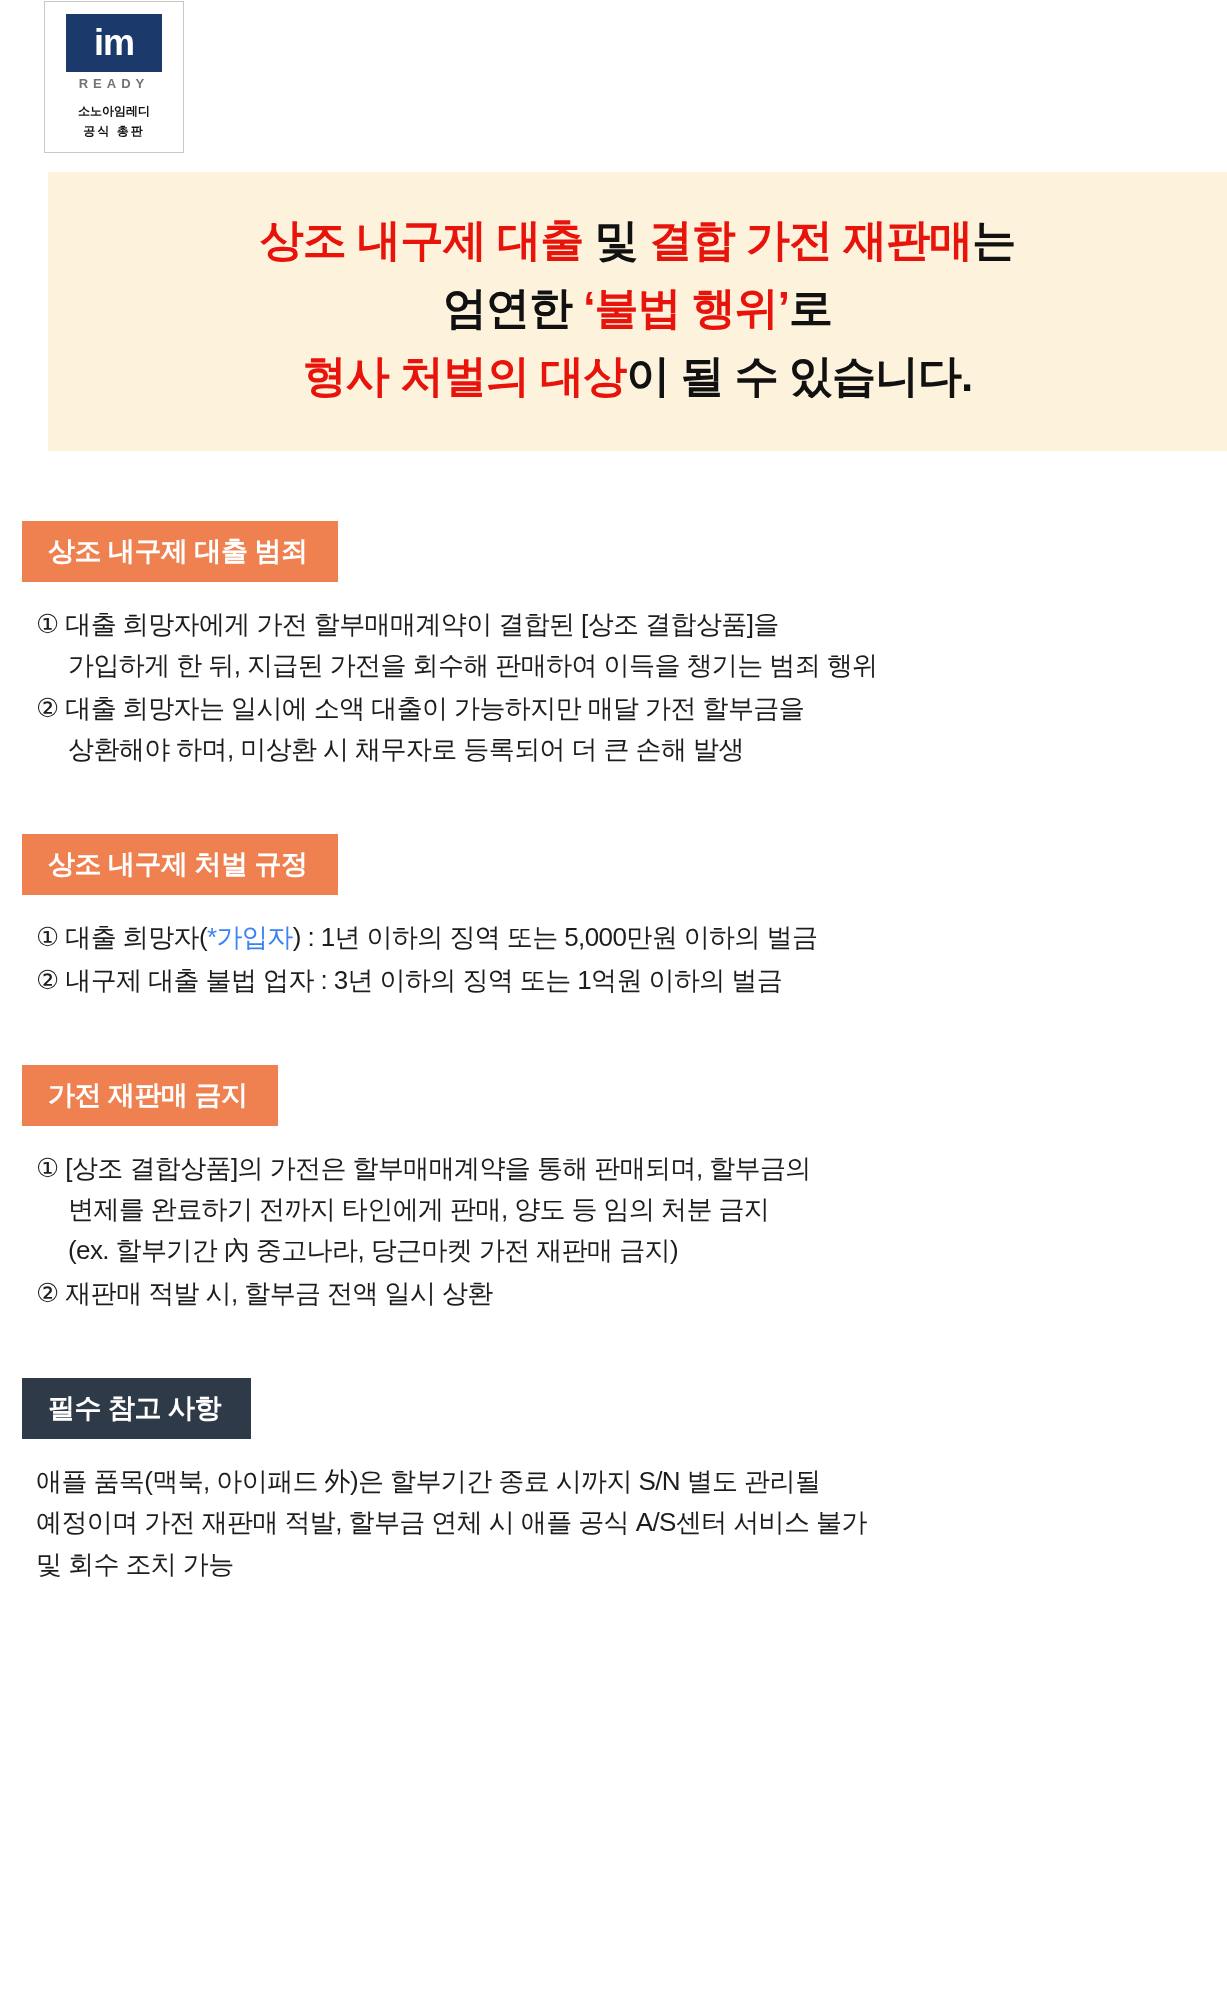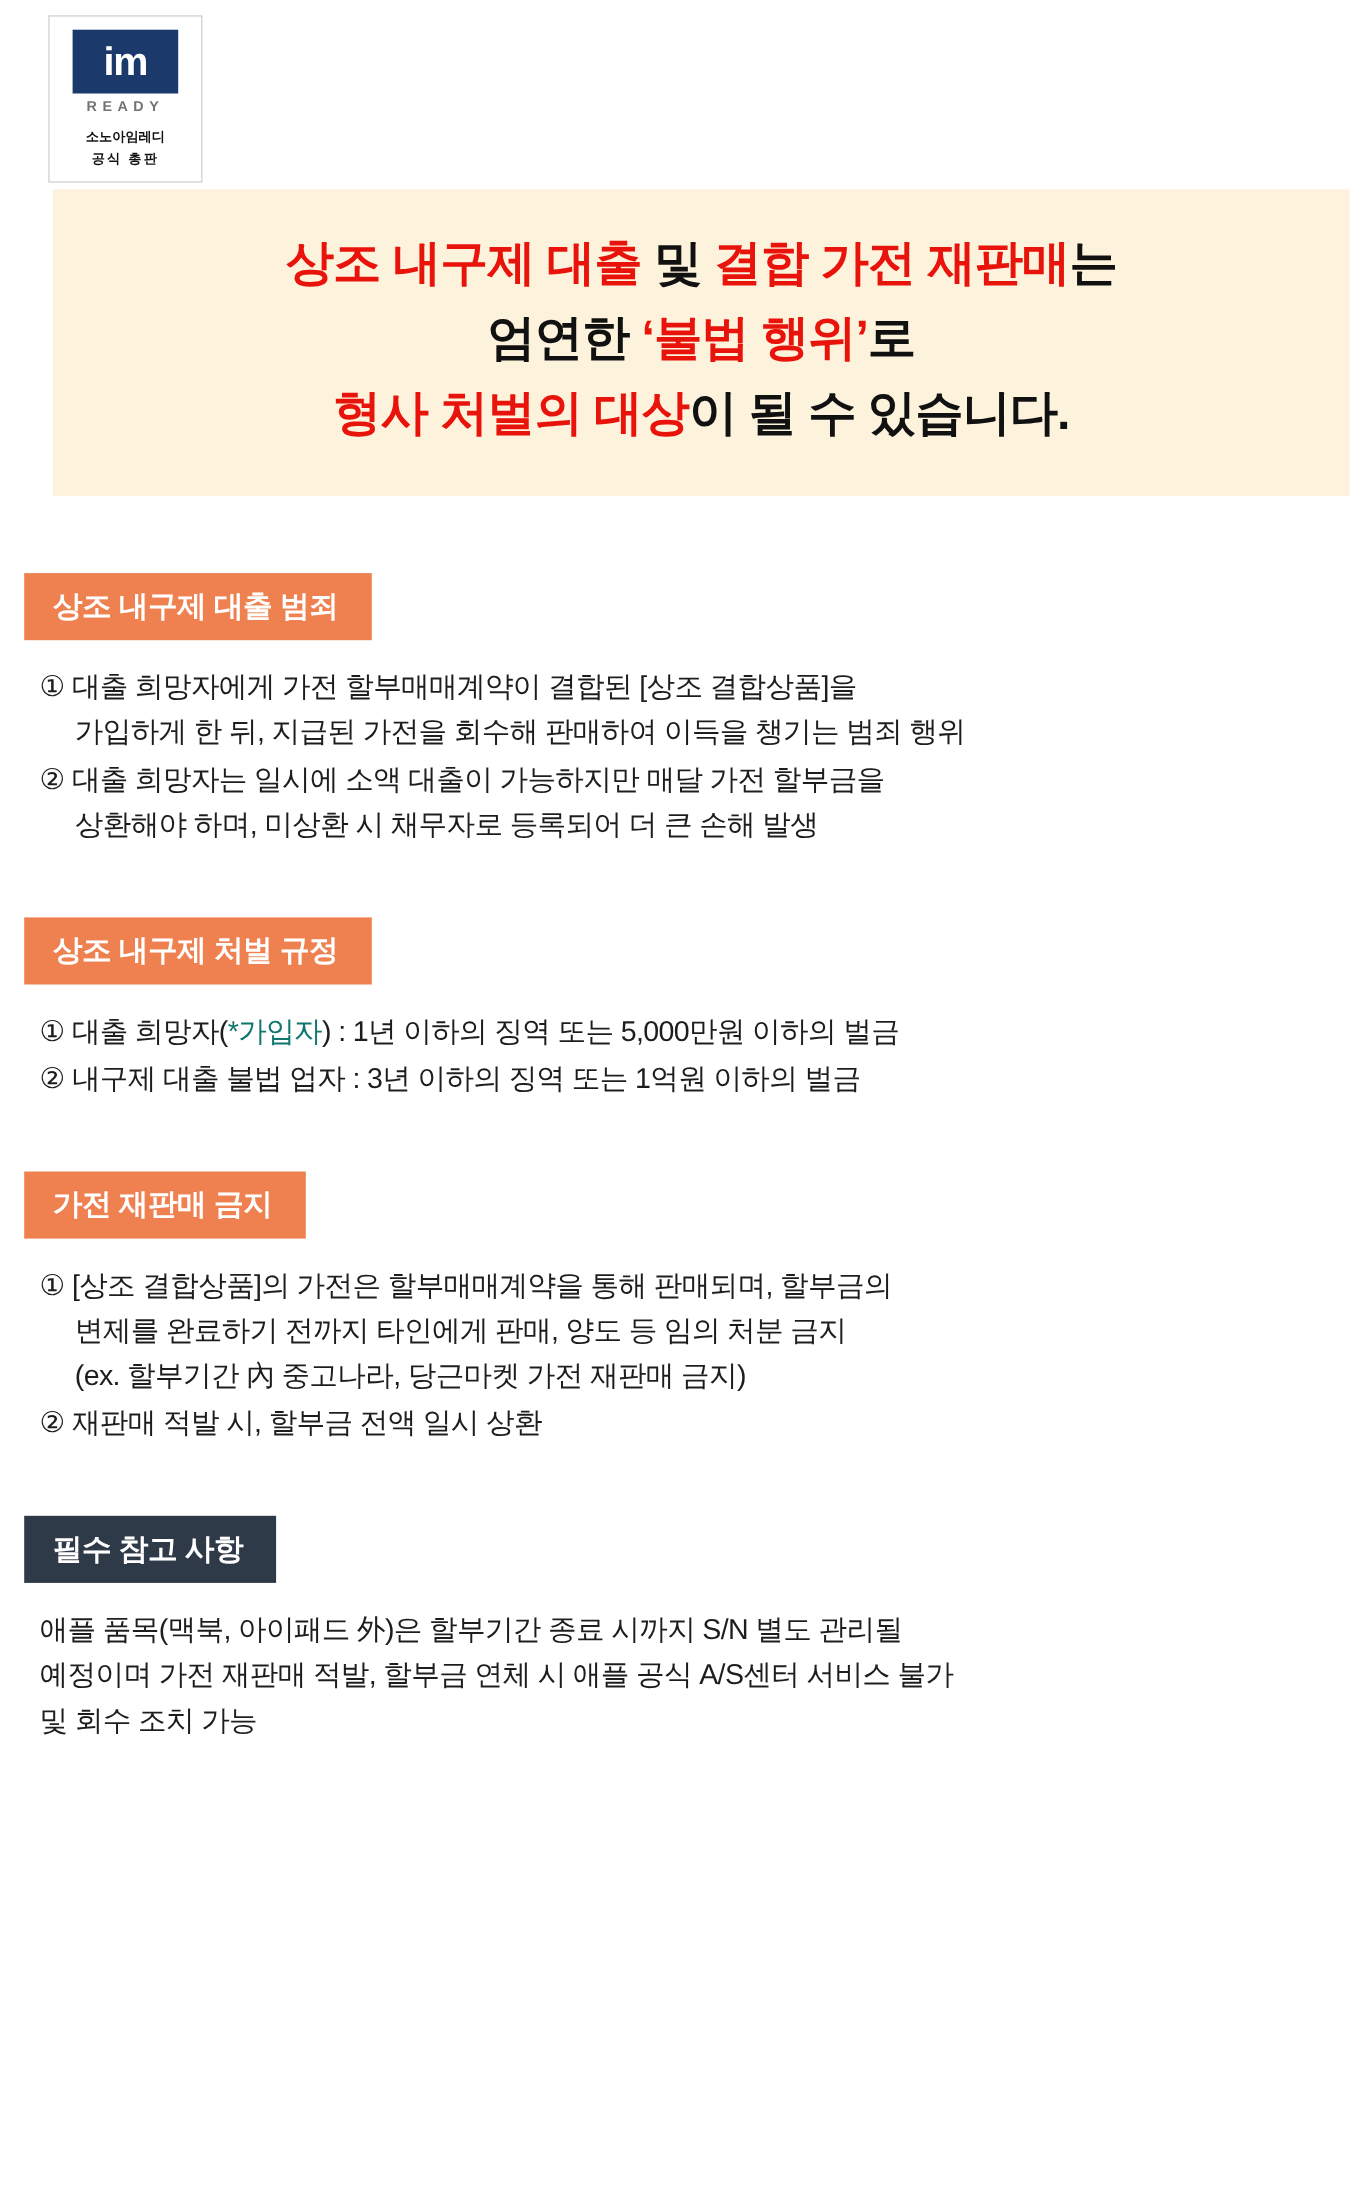--- a/index.html
+++ b/index.html
@@ -17,21 +17,21 @@
 
   
   .logo-bar {
     height: 172px;
     background: #ffffff;
     position: relative;
   }
   .logo-box {
     position: absolute;
     left: 44px;
-    top: 14px;
+    top: 1px;
     width: 140px;
     height: 152px;
     border: 1px solid #c8c8c8;
     background: #ffffff;
     box-sizing: border-box;
     display: flex;
     flex-direction: column;
     align-items: center;
     justify-content: flex-start;
     padding-top: 12px;
@@ -116,21 +116,21 @@
     letter-spacing: -0.6px;
   }
   .body-text .li {
     margin-bottom: 2px;
   }
   .body-text .li .cont {
     display: block;
     padding-left: 32px;
   }
   .body-text .red {
-    color: #0f766e;
+    color: #3b82f6;
   }
 </style>
 </head>
 <body>
 
 <div class="logo-bar">
   <div class="logo-box">
     <div class="logo-mark">im</div>
     <div class="logo-ready">READY</div>
     <div class="logo-kr1">소노아임레디</div>

